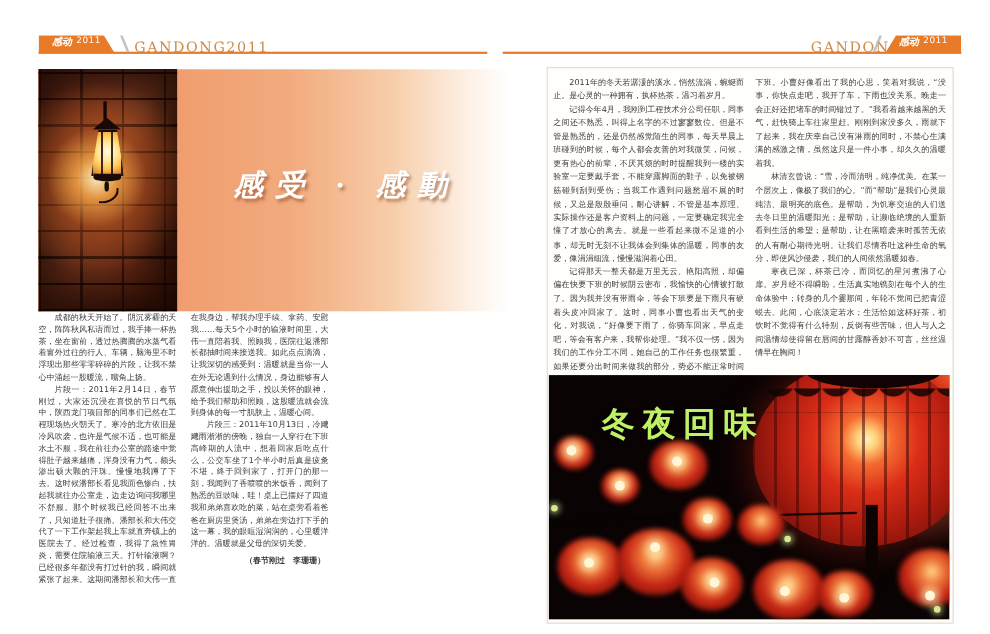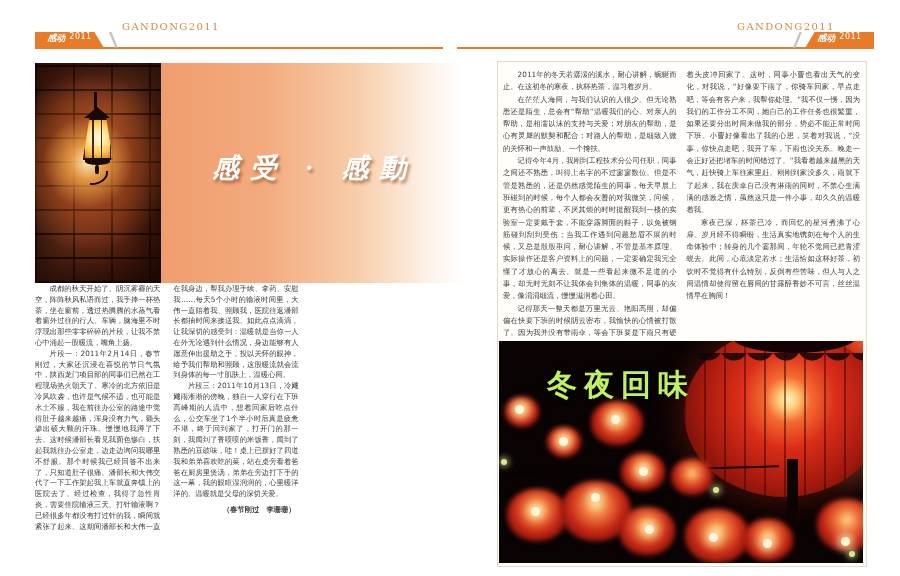--- a/index.html
+++ b/index.html
@@ -12,21 +12,21 @@
   .hdr-rule.right{left:457px;width:417px;}
   .brand-tab{position:absolute;top:32px;width:69px;height:16px;background:#e87b28;
         color:#fff;display:flex;align-items:flex-start;justify-content:center;gap:4px;}
   .brand-tab.left{left:35px;clip-path:polygon(0 0,86% 0,100% 100%,0 100%);}
   .brand-tab.right{left:805px;clip-path:polygon(14% 0,100% 0,100% 100%,0 100%);}
   .brand-script{font-family:"DejaVu Serif",serif;font-style:italic;font-weight:bold;font-size:9px;}
   .brand-year{font-size:8px;letter-spacing:.5px;}
   .tab-notch{position:absolute;top:32px;width:9px;height:16px;background:#b4b4b4;opacity:.8;}
   .tab-notch.left{left:109px;clip-path:polygon(0 0,28% 0,100% 100%,72% 100%);}
   .tab-notch.right{left:793px;clip-path:polygon(72% 0,100% 0,28% 100%,0 100%);}
-  .journal{position:absolute;top:21px;font-family:"DejaVu Serif",serif;font-size:10px;
+  .journal{position:absolute;top:36px;font-family:"DejaVu Serif",serif;font-size:13px;
         color:#cf8a48;letter-spacing:1.4px;}
   .journal.left{left:122px;}
   .journal.right{left:737px;}
 
   
   .banner{position:absolute;left:158px;top:63px;width:305px;height:220px;
         background:linear-gradient(90deg,#f09d6e 0%,#f2ab7e 35%,#f7cda9 65%,#fdf1e6 88%,#fff 100%);}
   .sec-title{position:absolute;left:212px;top:150px;font-family:Liberation Serif, serif;
         font-style:italic;font-weight:bold;font-size:27px;color:#fff;letter-spacing:11px;
         text-shadow:2px 3px 3px rgba(125,55,15,.55);white-space:nowrap;}
@@ -136,24 +136,24 @@
         <p>成都的秋天开始了。阴沉雾霾的天空，阵阵秋风私语而过，我手捧一杯热茶，坐在窗前，透过热腾腾的水蒸气看着窗外过往的行人、车辆，脑海里不时浮现出那些零零碎碎的片段，让我不禁心中涌起一股暖流，嘴角上扬。</p>
         <p>片段一：2011年2月14日，春节刚过，大家还沉浸在喜悦的节日气氛中，陕西龙门项目部的同事们已然在工程现场热火朝天了。寒冷的北方依旧是冷风吹袭，也许是气候不适，也可能是水土不服，我在前往办公室的路途中觉得肚子越来越痛，浑身没有力气，额头渗出硕大颗的汗珠。慢慢地我蹲了下去。这时候潘部长看见我面色惨白，扶起我就往办公室走，边走边询问我哪里不舒服。那个时候我已经回答不出来了，只知道肚子很痛。潘部长和大伟交代了一下工作架起我上车就直奔镇上的医院去了。经过检查，我得了急性胃炎，需要住院输液三天。打针输液啊？已经很多年都没有打过针的我，瞬间就紧张了起来。这期间潘部长和大伟一直在我身边，帮我办理手续、拿药、安慰我……每天5个小时的输液时间里，大伟一直陪着我、照顾我，医院往返潘部长都抽时间来接送我。如此点点滴滴，让我深切的感受到：温暖就是当你一人在外无论遇到什么情况，身边能够有人愿意伸出援助之手，投以关怀的眼神，给予我们帮助和照顾，这股暖流就会流到身体的每一寸肌肤上，温暖心间。</p>
         <p>片段三：2011年10月13日，冷飕飕雨淅淅的傍晚，独自一人穿行在下班高峰期的人流中，想着回家后吃点什么，公交车坐了1个半小时后真是疲惫不堪，终于回到家了，打开门的那一刻，我闻到了香喷喷的米饭香，闻到了熟悉的豆豉味，哇！桌上已摆好了四道我和弟弟喜欢吃的菜，站在桌旁看着爸爸在厨房里煲汤，弟弟在旁边打下手的这一幕，我的眼眶湿润润的，心里暖洋洋的。温暖就是父母的深切关爱。</p>
       </div>
     <p class="attr">（春节刚过　李珊珊）</p>
   </div>
 
   <div class="right-page">
     <div class="right-body body-text">
       <div>
-          <p>2011年的冬天若潺湲的溪水，耐心讲解，蜿蜒而止。在这初冬的寒夜，执杯热茶，温习着岁月。</p>
-          <p>在茫茫人海间，与我们认识的人很少。但无论熟悉还是陌生，总会有“帮助”温暖我们的心。对亲人的帮助，是相濡以沫的支持与关爱；对朋友的帮助，是心有灵犀的默契和配合；对路人的帮助，是细致入微的关怀和一声鼓励、一个搀扶。</p>
+          <p>2011年的冬天若潺湲的溪水，悄然流淌，蜿蜒而止。是心灵的一种拥有，执杯热茶，温习着岁月。</p>
           <p>记得今年4月，我刚到工程技术分公司任职，同事之间还不熟悉，叫得上名字的不过寥寥数位。但是不管是熟悉的，还是仍然感觉陌生的同事，每天早晨上班碰到的时候，每个人都会友善的对我微笑，问候，更有热心的前辈，不厌其烦的时时提醒我到一楼的实验室一定要戴手套，不能穿露脚面的鞋子，以免被钢筋碰到刮到受伤；当我工作遇到问题愁眉不展的时候，又总是殷殷垂问，耐心讲解，不管是基本原理、实际操作还是客户资料上的问题，一定要确定我完全懂了才放心的离去。就是一些看起来微不足道的小事，却无时无刻不让我体会到集体的温暖，同事的友爱，像涓涓细流，慢慢滋润着心田。</p>
           <p>记得那天一整天都是万里无云、艳阳高照，却偏偏在快要下班的时候阴云密布，我愉快的心情被打散了。因为我并没有带雨伞，等会下班要是下雨只有硬着头皮冲回家了。这时，同事小曹也看出天气的变化，对我说，“好像要下雨了，你骑车回家，早点走吧，等会有客户来，我帮你处理。”我不仅一愣，因为我们的工作分工不同，她自己的工作任务也很繁重，如果还要分出时间来做我的部分，势必不能正常时间下班。小曹好像看出了我的心思，笑着对我说，“没事，你快点走吧，我开了车，下雨也没关系。晚走一会正好还把堵车的时间错过了。”我看着越来越黑的天气，赶快骑上车往家里赶。刚刚到家没多久，雨就下了起来，我在庆幸自己没有淋雨的同时，不禁心生满满的感激之情，虽然这只是一件小事，却久久的温暖着我。</p>
+          <p>林清玄曾说：“雪，冷而清明，纯净优美。在某一个层次上，像极了我们的心。”而“帮助”是我们心灵最纯洁、最明亮的底色。是帮助，为饥寒交迫的人们送去冬日里的温暖阳光；是帮助，让濒临绝境的人重新看到生活的希望；是帮助，让在黑暗袭来时孤苦无依的人有耐心期待光明。让我们尽情吞吐这种生命的氧分，即使风沙侵袭，我们的人间依然温暖如春。</p>
           <p>寒夜已深，杯茶已冷，而回忆的星河煮沸了心扉。岁月经不得瞬盼，生活真实地镌刻在每个人的生命体验中；转身的几个霎那间，年轮不觉间已把青涩蜕去。此间，心底淡定若水；生活恰如这杯好茶，初饮时不觉得有什么特别，反倒有些苦味，但人与人之间温情却使得留在唇间的甘露醇香妙不可言，丝丝温情早在胸间！</p>
         </div>
 
     </div>
 
     <div class="lantern-photo">
       <div class="corner-lantern"></div>
       <div class="sheen"></div>
       <div class="big-lantern"></div>
       <div class="big-cap"></div>

